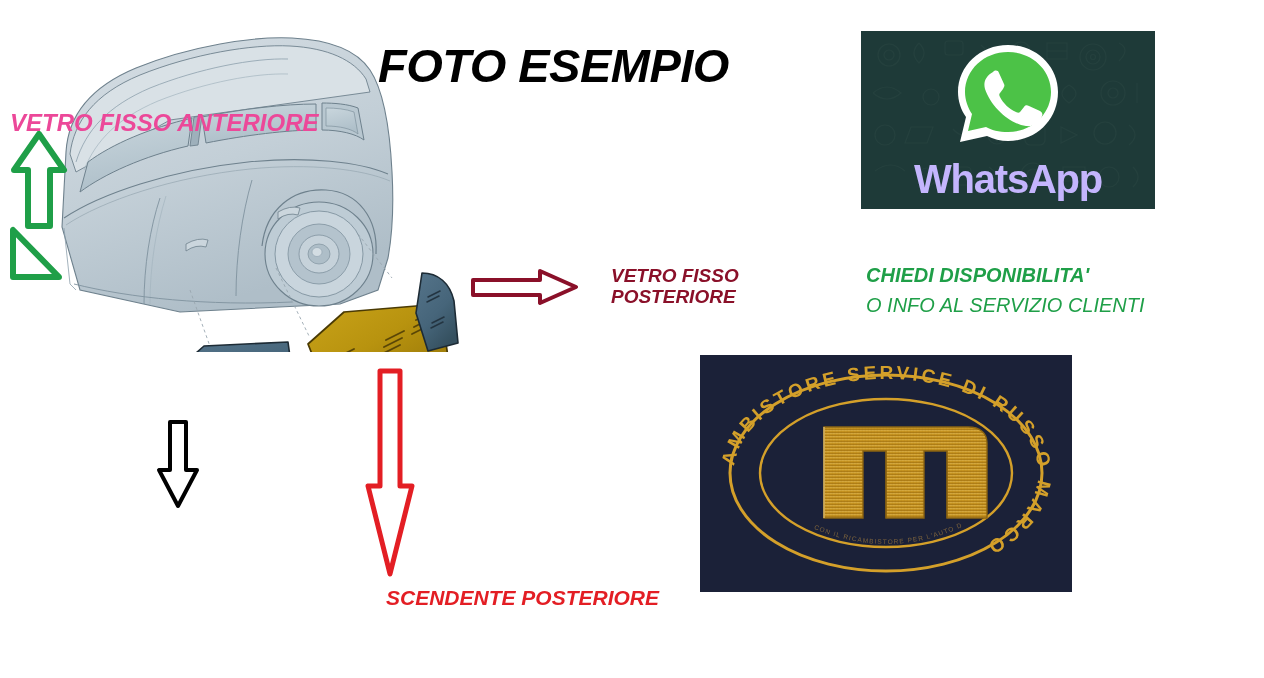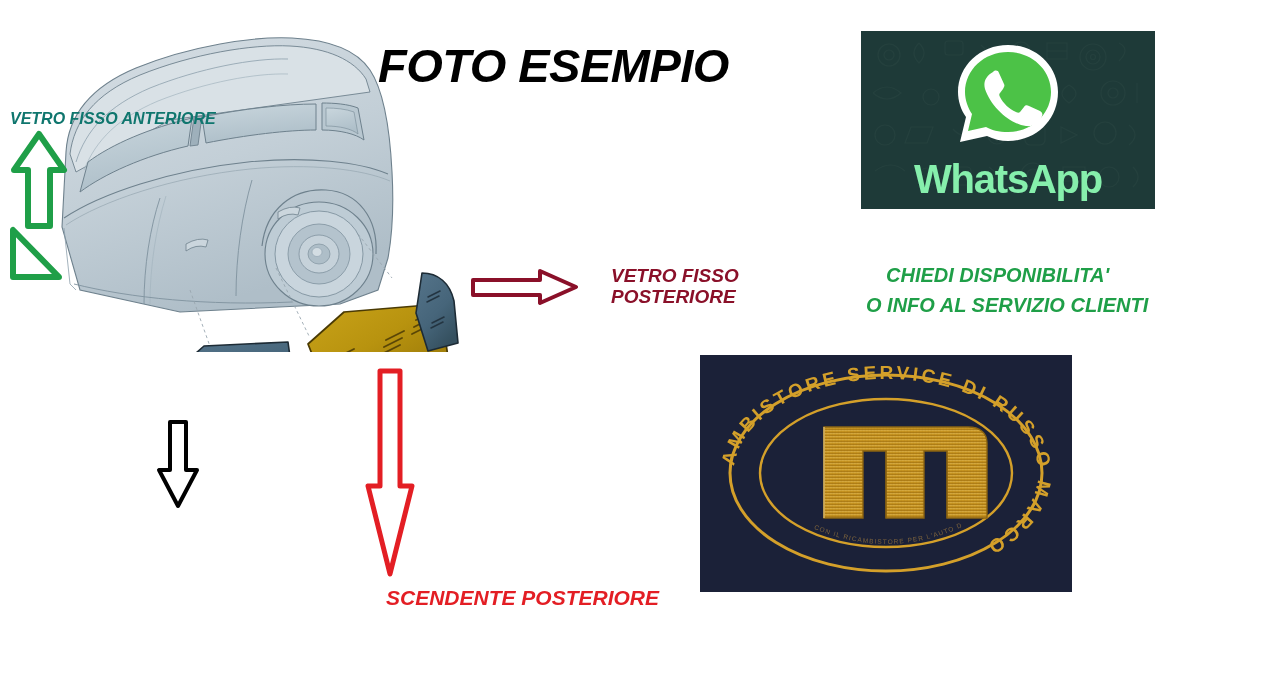--- a/index.html
+++ b/index.html
@@ -32,22 +32,22 @@
 
   
   .lab{
     font-weight:bold;
     font-style:italic;
     white-space:nowrap;
     line-height:1.12;
   }
   #lab-vfa{
     left:10px; top:110px;
-    font-size:16px;
-    color:#0f766e;
+    font-size:24px;
+    color:#ec4899;
   }
   #lab-vfp{
     left:611px; top:265px;
     font-size:19px;
     color:#8A1029;
   }
   #lab-sa{
     left:78px; top:509px;
     font-size:21px;
     color:#000000;
@@ -84,21 +84,21 @@
     left:50%;
     transform:translateX(-50%);
     top:8px;
     width:120px;height:116px;
   }
   #wa-word{
     position:absolute;
     left:0; right:0;
     top:126px;
     text-align:center;
-    color:#86efac;
+    color:#c4b5fd;
     font-size:40px;
     font-weight:bold;
     letter-spacing:-1.2px;
   }
 
   
   #phone{
     left:874px; top:226px;
     font-size:27px;
     font-weight:bold;
@@ -106,26 +106,25 @@
     color:#1F9F48;
     white-space:nowrap;
   }
   #ctc1{
     left:866px; top:264px;
     font-size:20px;
     font-weight:bold;
     font-style:italic;
     color:#1F9F48;
     white-space:nowrap;
-    margin-left:20px;
   }
   #ctc2{
     left:866px; top:294px;
     font-size:20px;
-    font-weight:bold;
+    font-weight:normal;
     font-style:italic;
     color:#1F9F48;
     white-space:nowrap;
   }
 
   
   #brand-box{
     left:700px; top:355px;
     width:372px; height:237px;
     background:#1B2138;

